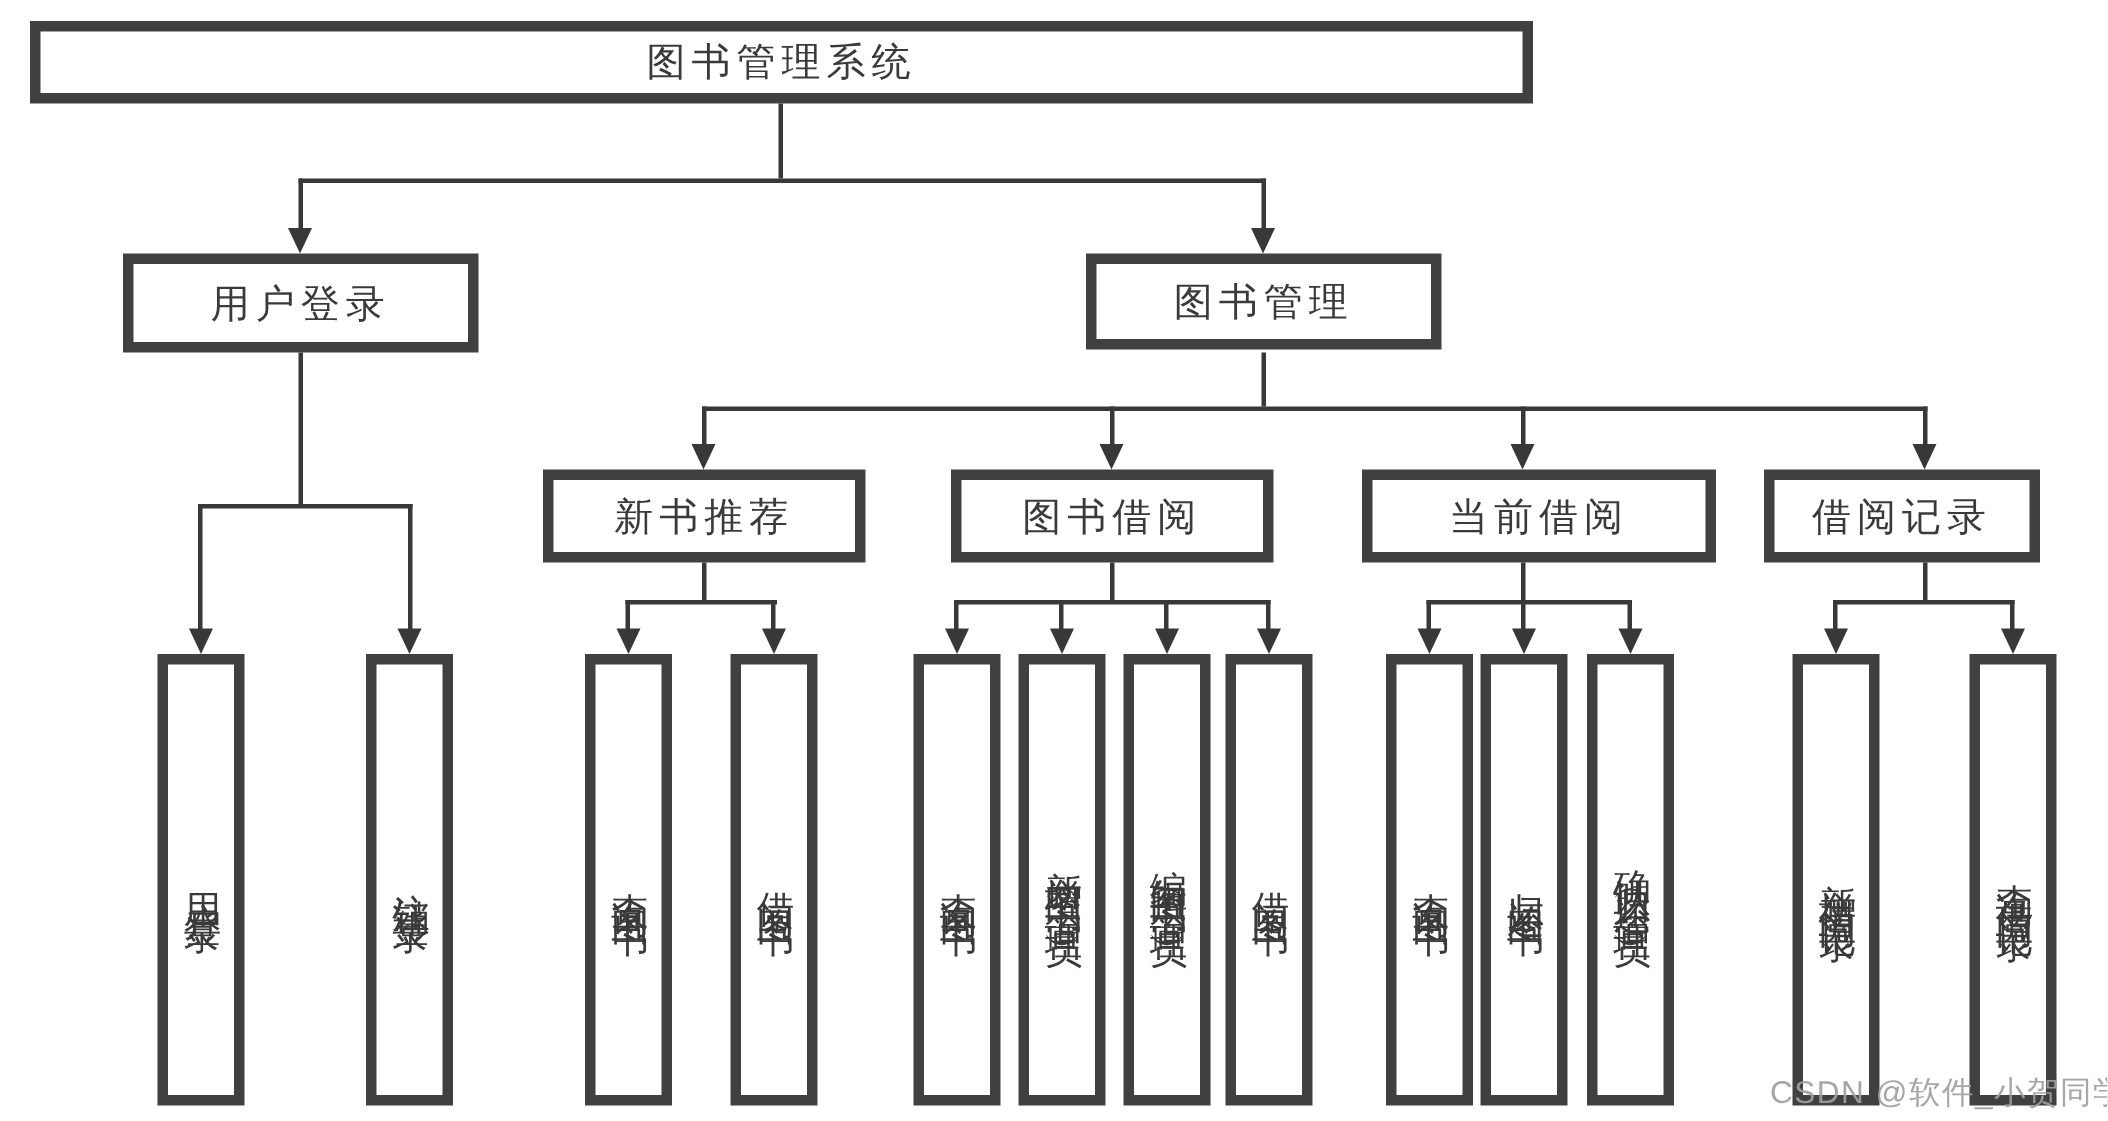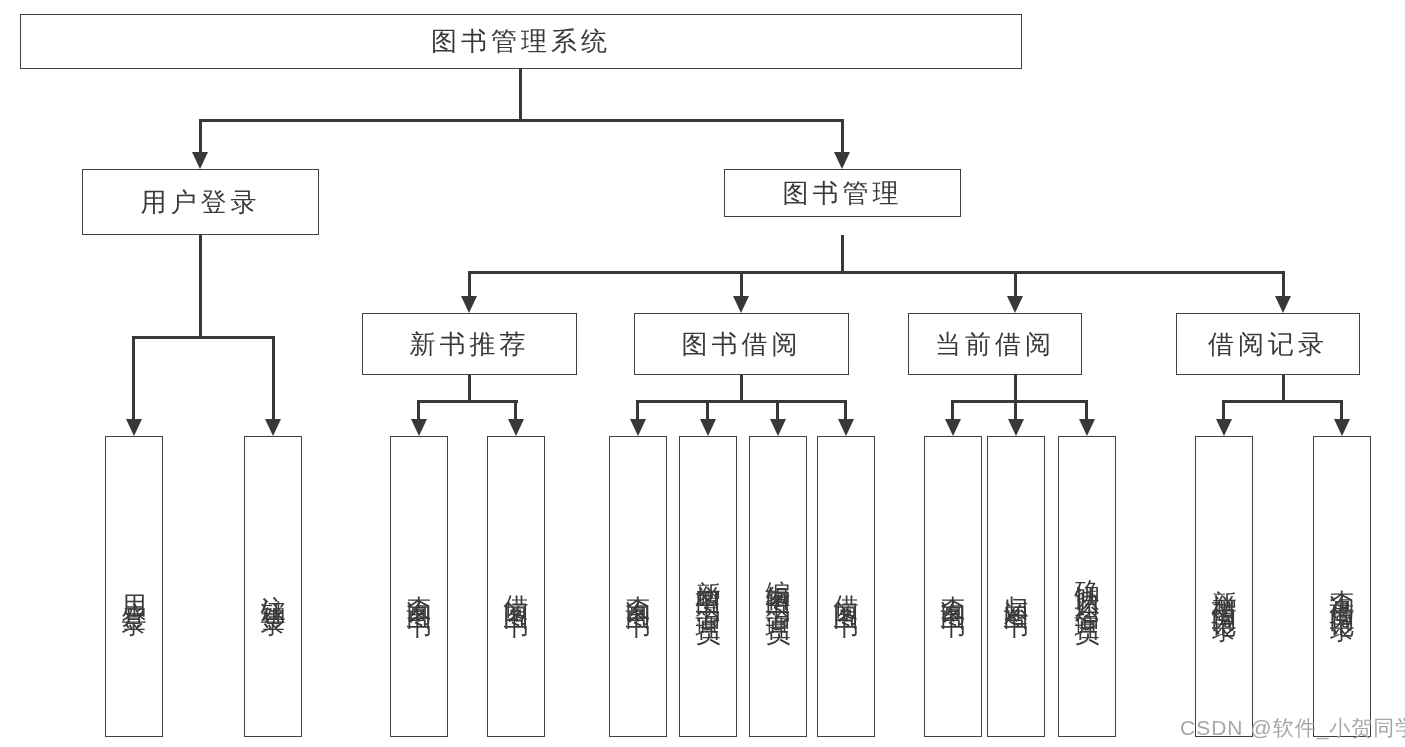--- a/index.html
+++ b/index.html
@@ -6,21 +6,21 @@
   #canvas{
     position:relative;
     width:1405px;height:747px;
     background:#ffffff;
     overflow:hidden;
     font-family:"Liberation Sans","DejaVu Sans",sans-serif;
   }
   .node{
     position:absolute;
     background:#ffffff;
-    border:1px solid #404040;
+    border:7px solid #404040;
     box-sizing:border-box;
     display:flex;align-items:center;justify-content:center;
   }
   .lbl{
     color:#3a3a3a;
     font-size:26px;
     letter-spacing:4px;
     white-space:nowrap;
   }
   .leaf .lbl{
@@ -62,21 +62,21 @@
   <div class="ln v" style="left:519px;top:69px;height:50px;"></div>
   <div class="ln h" style="left:199px;top:119px;width:645px;"></div>
   <div class="ln v" style="left:199px;top:119px;height:34px;"></div>
   <div class="arw" style="left:192px;top:152px;"></div>
   <div class="ln v" style="left:841px;top:119px;height:34px;"></div>
   <div class="arw" style="left:834px;top:152px;"></div>
 
   <div class="node" style="left:82px;top:169px;width:237px;height:66px;">
     <span class="lbl">用户登录</span>
   </div>
-  <div class="node" style="left:724px;top:169px;width:237px;height:48px;font-family:Liberation Mono, monospace;">
+  <div class="node" style="left:724px;top:169px;width:237px;height:64px;font-family:Liberation Mono, monospace;">
     <span class="lbl">图书管理</span>
   </div>
 
   <div class="ln v" style="left:199px;top:235px;height:101px;"></div>
   <div class="ln h" style="left:132px;top:336px;width:143px;"></div>
   <div class="ln v" style="left:132px;top:336px;height:84px;"></div>
   <div class="arw" style="left:126px;top:419px;"></div>
   <div class="ln v" style="left:272px;top:336px;height:84px;"></div>
   <div class="arw" style="left:265px;top:419px;"></div>
 
@@ -90,21 +90,21 @@
   <div class="arw" style="left:1007px;top:296px;"></div>
   <div class="ln v" style="left:1282px;top:271px;height:26px;"></div>
   <div class="arw" style="left:1275px;top:296px;"></div>
 
   <div class="node" style="left:634px;top:313px;width:215px;height:62px;">
     <span class="lbl">图书借阅</span>
   </div>
   <div class="node" style="left:362px;top:313px;width:215px;height:62px;">
     <span class="lbl">新书推荐</span>
   </div>
-  <div class="node" style="left:908px;top:313px;width:174px;height:62px;">
+  <div class="node" style="left:908px;top:313px;width:236px;height:62px;">
     <span class="lbl">当前借阅</span>
   </div>
   <div class="node" style="left:1176px;top:313px;width:184px;height:62px;">
     <span class="lbl">借阅记录</span>
   </div>
 
   <div class="ln v" style="left:468px;top:375px;height:25px;"></div>
   <div class="ln h" style="left:417px;top:400px;width:101px;"></div>
   <div class="ln v" style="left:417px;top:400px;height:20px;"></div>
   <div class="arw" style="left:411px;top:419px;"></div>

